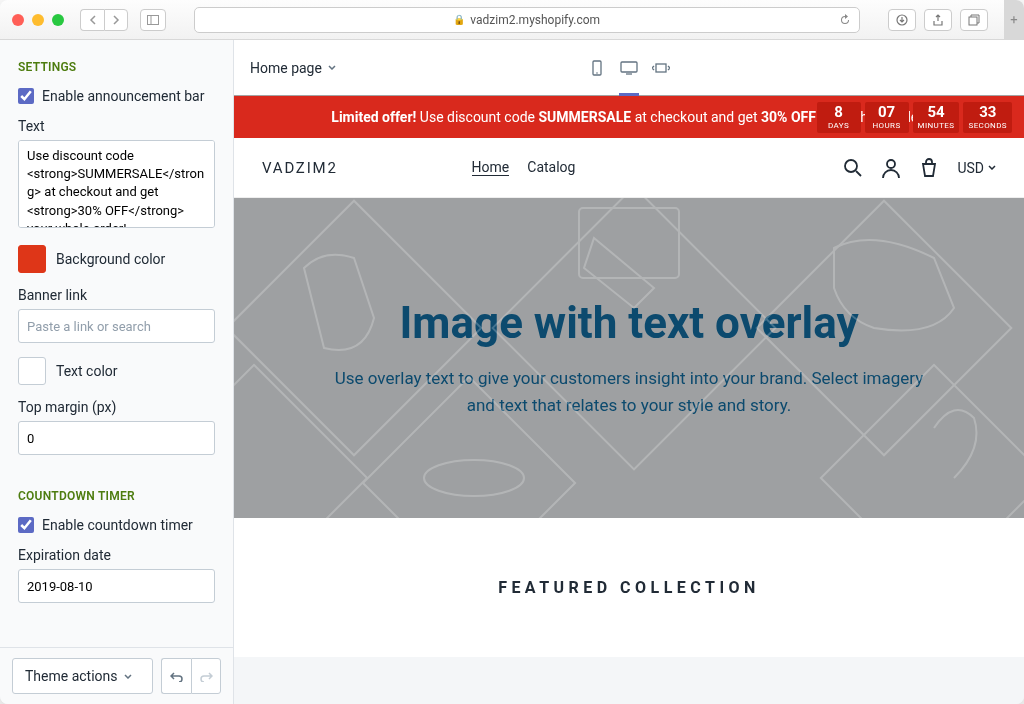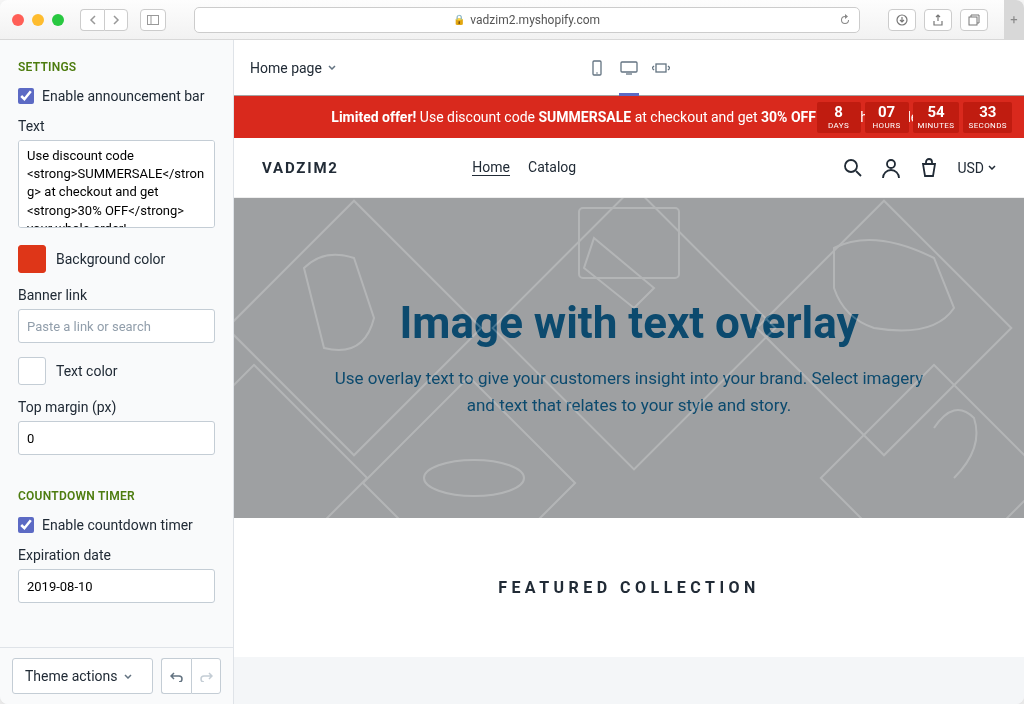--- a/index.html
+++ b/index.html
@@ -183,21 +183,21 @@
   background: #c01c10; border-radius: 2px;
   padding: 3px 5px; text-align: center; min-width: 44px;
 }
 .cd-num { font-weight: 700; font-size: 15px; line-height: 1; }
 .cd-lbl { font-size: 8px; letter-spacing: 0.05em; margin-top: 1px; }
 
 .store-header {
   background: #fff; border-bottom: 1px solid #eee;
   height: 60px; display: flex; align-items: center; padding: 0 28px;
 }
-.logo { font-weight: 700; letter-spacing: 0.12em; font-size: 15px; }
+.logo { font-weight: 400; letter-spacing: 0.12em; font-size: 15px; }
 .store-nav { margin: 0 auto; display: flex; gap: 18px; font-size: 14px; }
 .store-nav .active { border-bottom: 1px solid #212b36; }
 .store-icons { display: flex; gap: 18px; align-items: center; margin-left: auto; }
 .currency { font-size: 14px; display: flex; align-items: center; gap: 4px; }
 
 .hero {
   height: 320px; background: #9ea0a2;
   display: flex; flex-direction: column;
   align-items: center; justify-content: center;
   color: #0c4a6e; text-align: center; padding: 0 40px;

